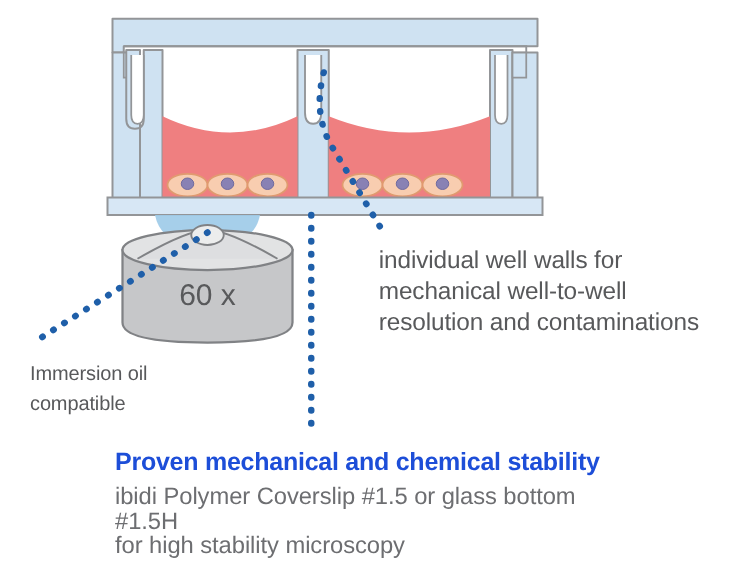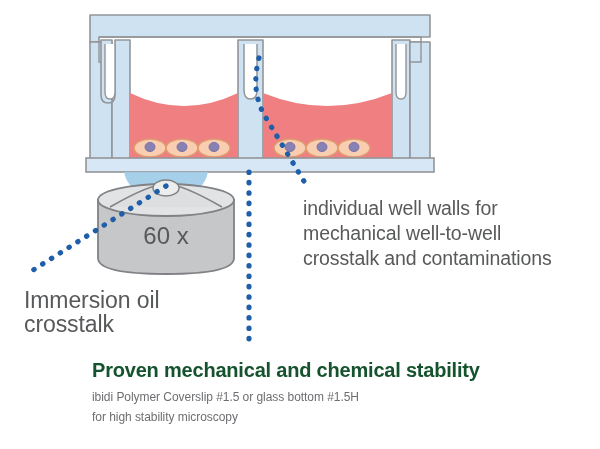--- a/index.html
+++ b/index.html
@@ -15,31 +15,31 @@
 
   .txt{position:absolute;color:#58595b;}
 
   #label-wells{
     left:303px;top:196px;width:290px;
     font-size:19.5px;line-height:25px;color:#58595b;
     letter-spacing:-0.1px;
   }
   #label-oil{
     left:24px;top:288px;width:200px;
-    font-size:23px;line-height:24px;color:#58595b;
+    font-size:16px;line-height:24px;color:#58595b;
     letter-spacing:-0.1px;
   }
   #label-stability-title{
     left:92px;top:358px;width:420px;
-    font-size:20px;line-height:24px;color:#14532d;
+    font-size:20px;line-height:24px;color:#1d4ed8;
     font-weight:600;letter-spacing:-0.2px;
   }
   #label-stability-sub{
     left:92px;top:388px;width:420px;
-    font-size:12px;line-height:19.5px;color:#6d6e71;
+    font-size:19px;line-height:19.5px;color:#6d6e71;
     letter-spacing:-0.05px;
   }
   .lens-text{
     font-size:24px;fill:#58595b;font-family:"Liberation Sans", sans-serif;
   }
 </style>
 </head>
 <body>
 
 <div id="stage">
@@ -131,26 +131,26 @@
       <path d="M166,186 L30,272"></path>
 
       <path d="M249,172 L249,348"></path>
     </g>
 
   </svg>
 
   <div class="txt" id="label-wells">
     <div>individual well walls for</div>
     <div>mechanical well-to-well</div>
-    <div>crosstalk and contaminations</div>
+    <div>resolution and contaminations</div>
   </div>
 
   <div class="txt" id="label-oil">
     <div>Immersion oil</div>
-    <div>crosstalk</div>
+    <div>compatible</div>
   </div>
 
   <div class="txt" id="label-stability-title">Proven mechanical and chemical stability</div>
 
   <div class="txt" id="label-stability-sub">
     <div>ibidi Polymer Coverslip #1.5 or glass bottom #1.5H</div>
     <div>for high stability microscopy</div>
   </div>
 
 </div>

